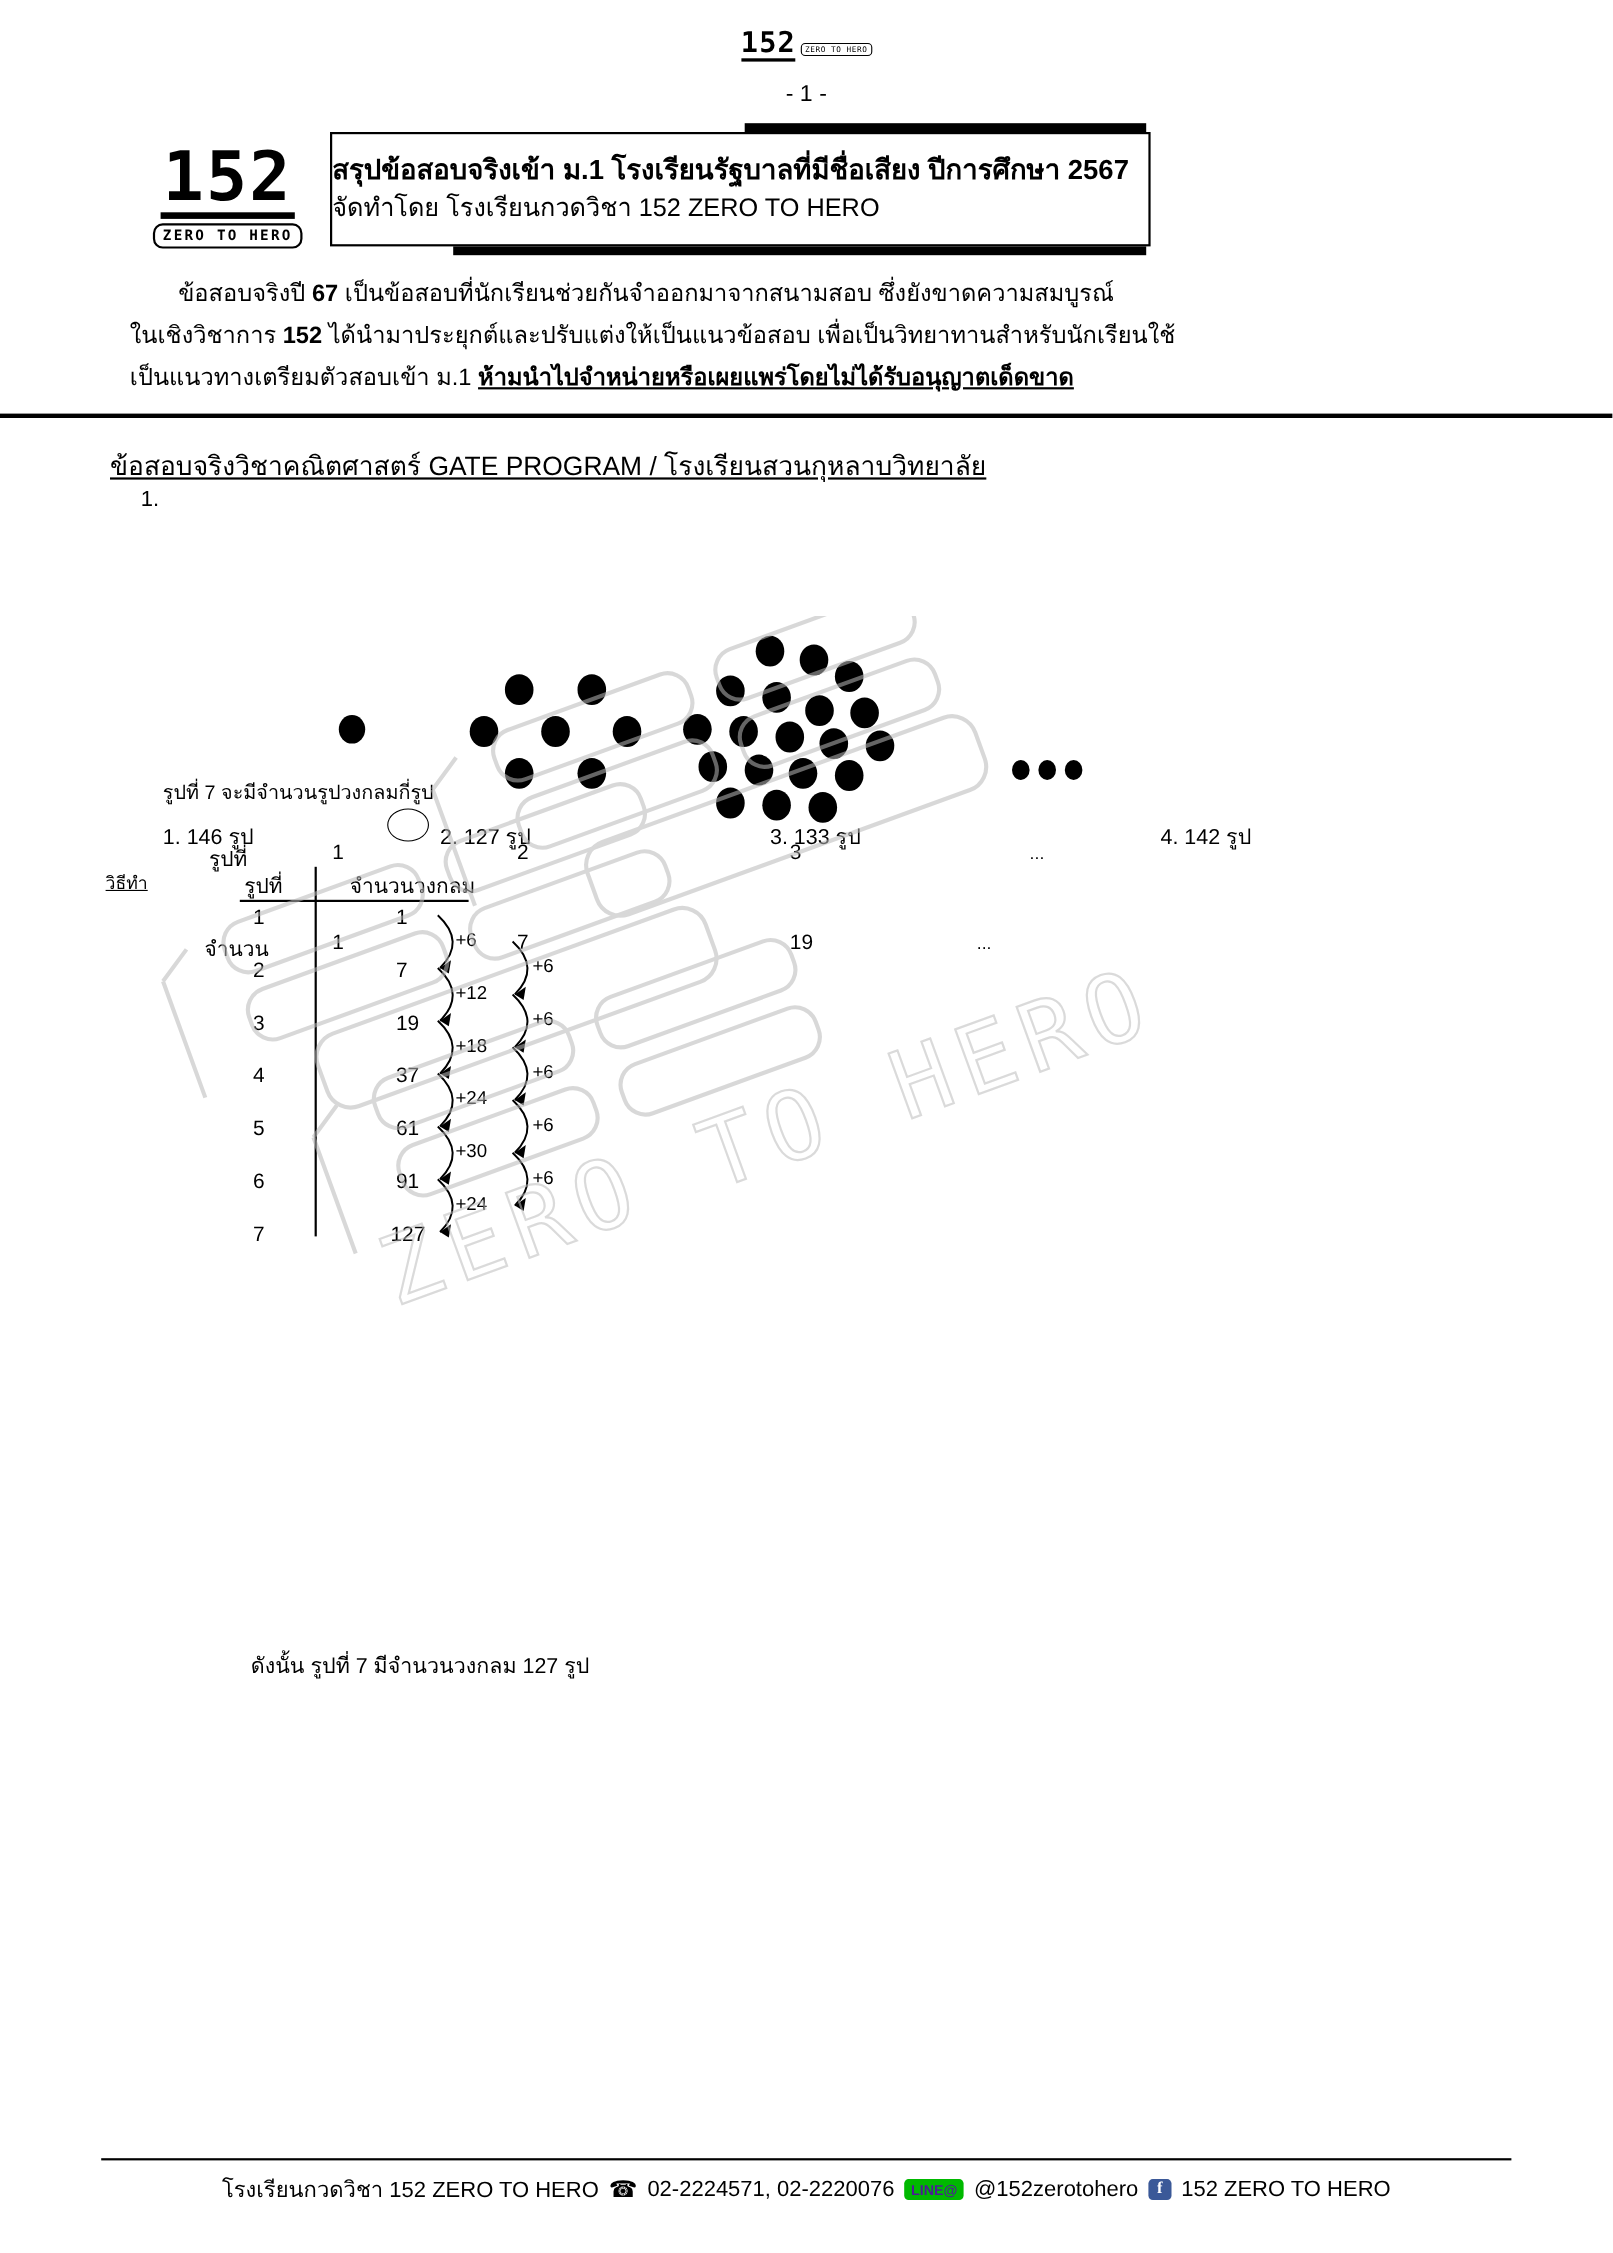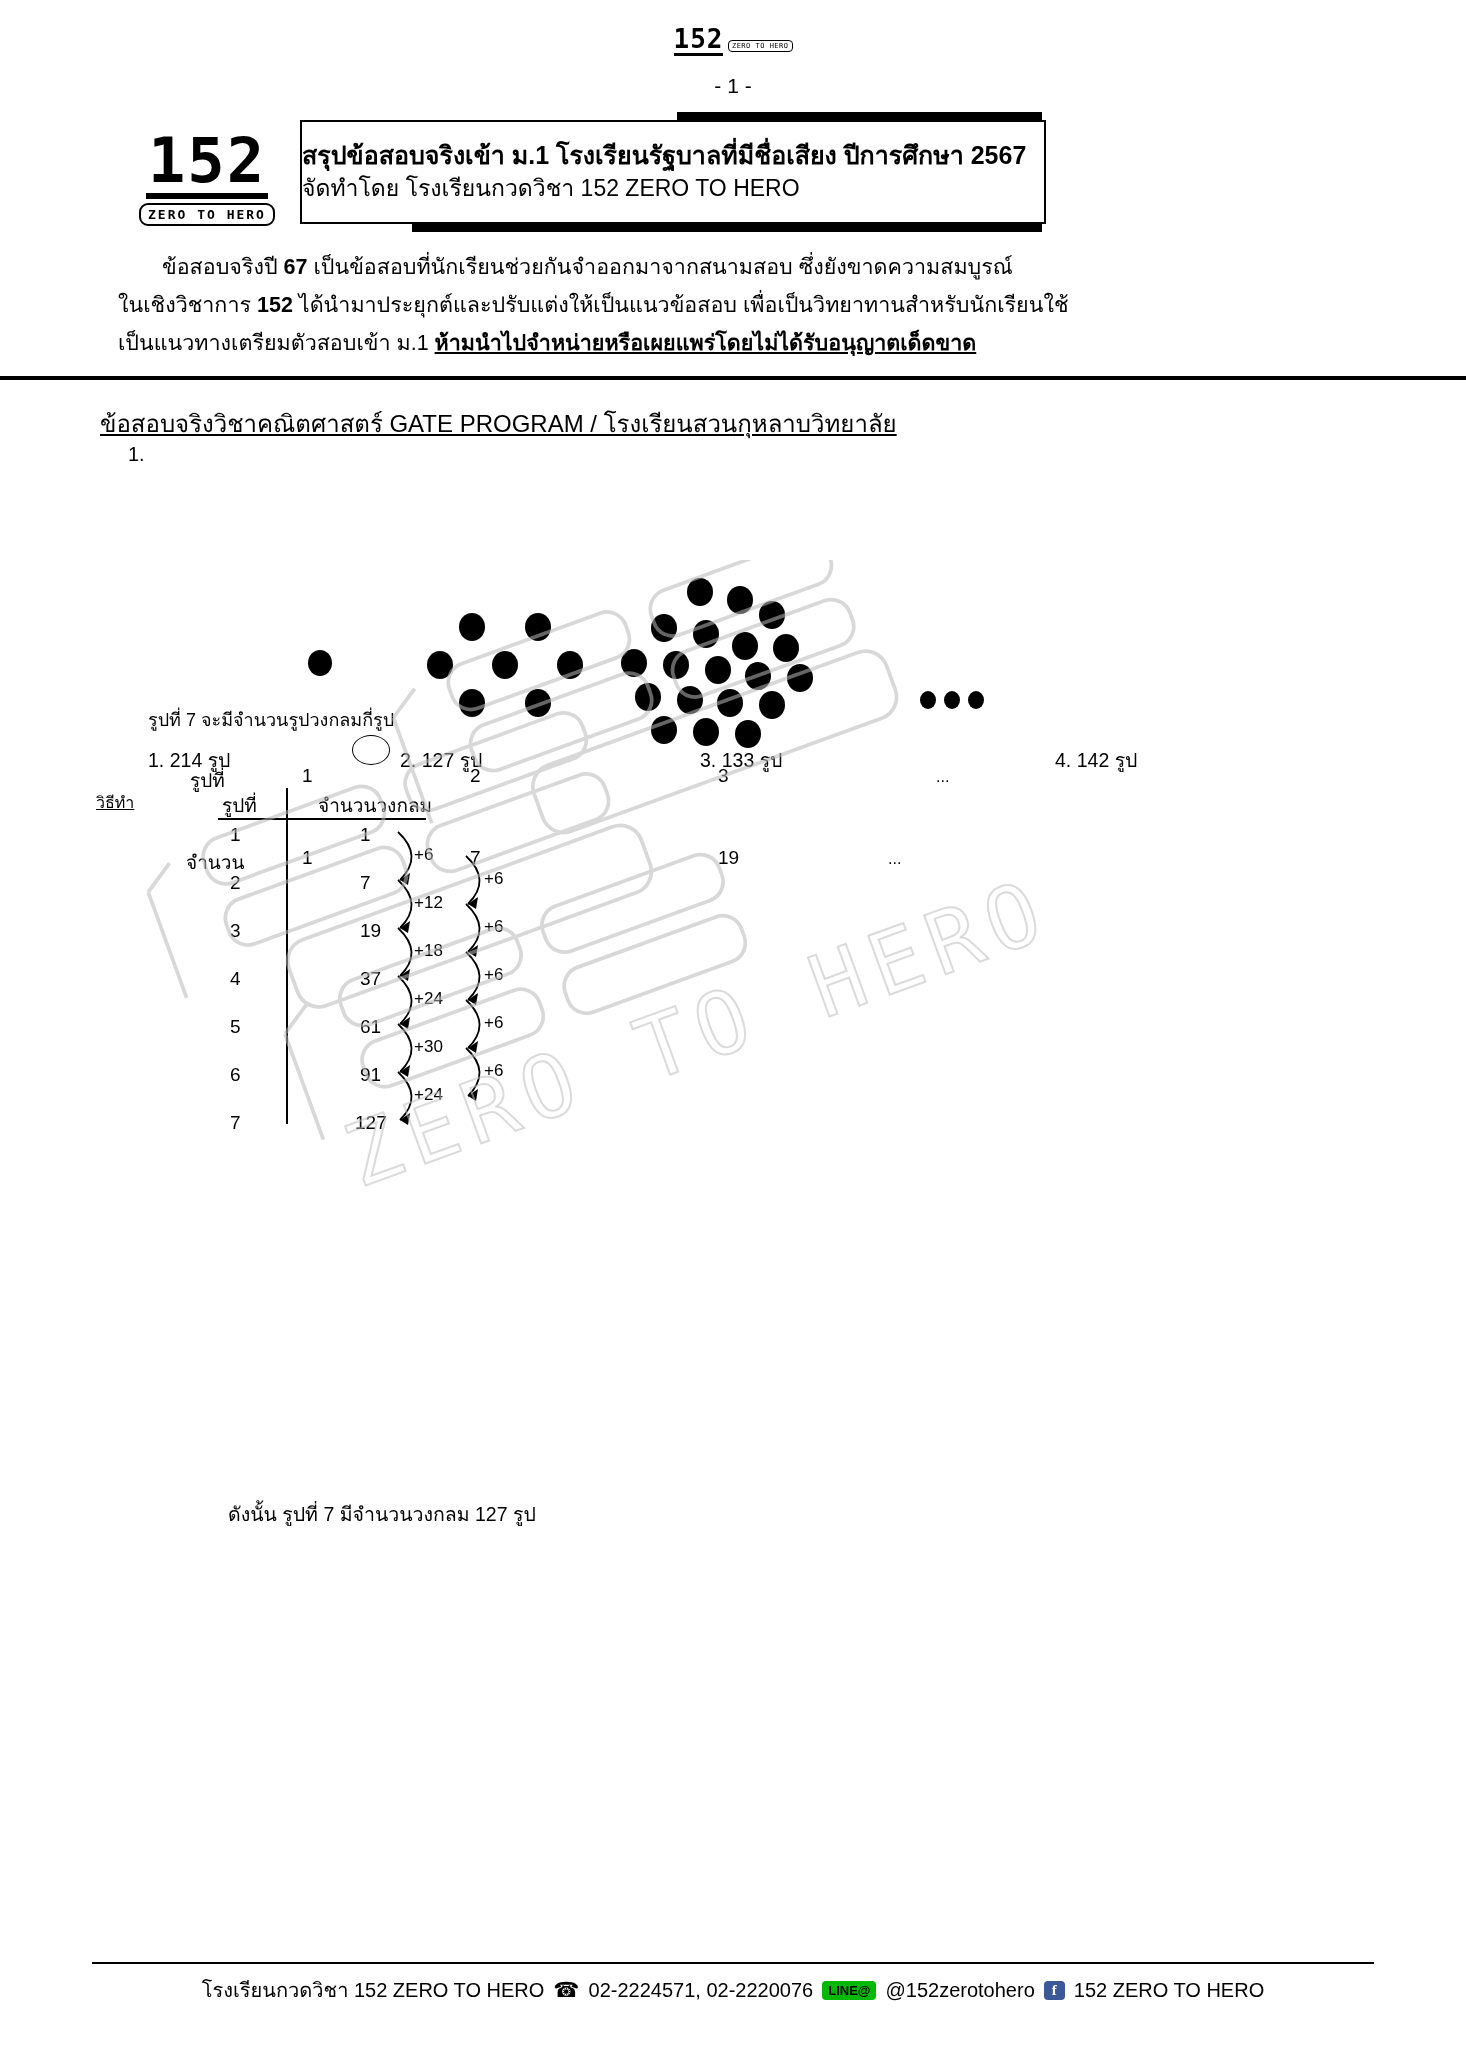--- a/index.html
+++ b/index.html
@@ -97,21 +97,21 @@
 
   
   .wm{position:absolute;left:120px;top:560px;width:1000px;height:640px;
       pointer-events:none;opacity:.55;}
 
   
   .footrule{position:absolute;left:92px;top:1962px;width:1282px;height:2px;background:#000;}
   .footer{position:absolute;left:92px;top:1974px;width:1282px;
     display:flex;align-items:center;justify-content:center;gap:9px;
     font-size:20px;white-space:nowrap;}
-  .badge-line{background:#00b900;color:#000000;font-size:13px;font-weight:bold;
+  .badge-line{background:#00b900;color:#4c1d95;font-size:13px;font-weight:bold;
     padding:2px 6px;border-radius:4px;font-family:"Liberation Sans",sans-serif;}
   .badge-fb{background:#3b5998;color:#fff;font-size:15px;font-weight:bold;
     padding:1px 8px;border-radius:4px;font-family:"Liberation Serif",serif;}
   .phone-ico{font-size:21px;}
 </style>
 </head>
 <body>
 
 <div class="page">
 
@@ -210,21 +210,21 @@
   <div class="lbl" style="left:186px;top:847px;">จำนวน</div>
   <div class="lbl" style="left:302px;top:847px;">1</div>
   <div class="lbl" style="left:470px;top:847px;">7</div>
   <div class="lbl" style="left:718px;top:847px;">19</div>
   <div class="lbl" style="left:888px;top:850px;font-size:16px;">...</div>
 
   <div class="prompt">รูปที่ 7 จะมีจำนวนรูปวงกลมกี่รูป</div>
 
   <div class="choice" style="left:148px;top:745px;">
     <span>1.</span>
-    <span>214 รูป</span>
+    <span>146 รูป</span>
   </div>
   <div class="choice" style="left:360px;top:745px;margin-left:40px;">
     <span>2.</span>
     <span>127 รูป</span>
   </div>
   <div class="choice" style="left:700px;top:745px;">
     <span>3.</span>
     <span>133 รูป</span>
   </div>
   <div class="choice" style="left:1055px;top:745px;">

